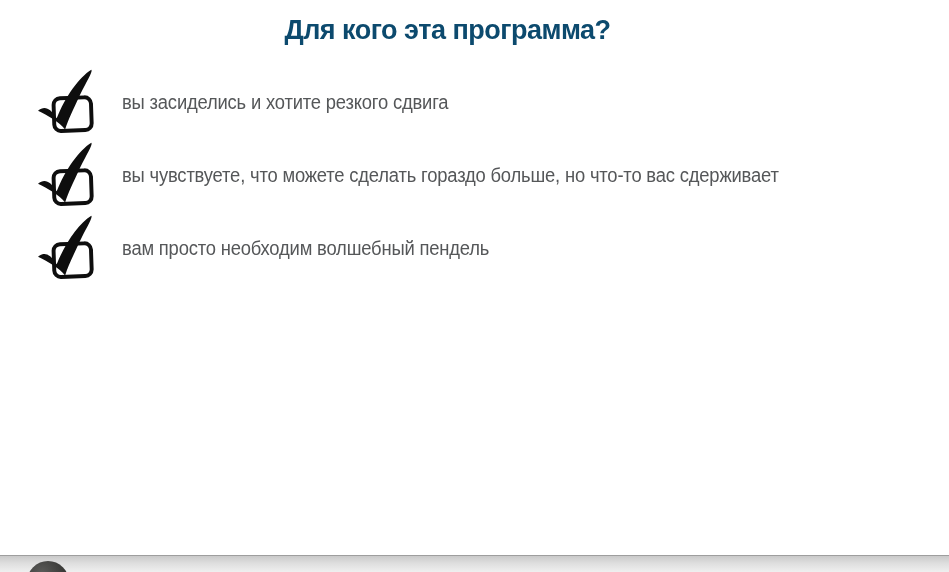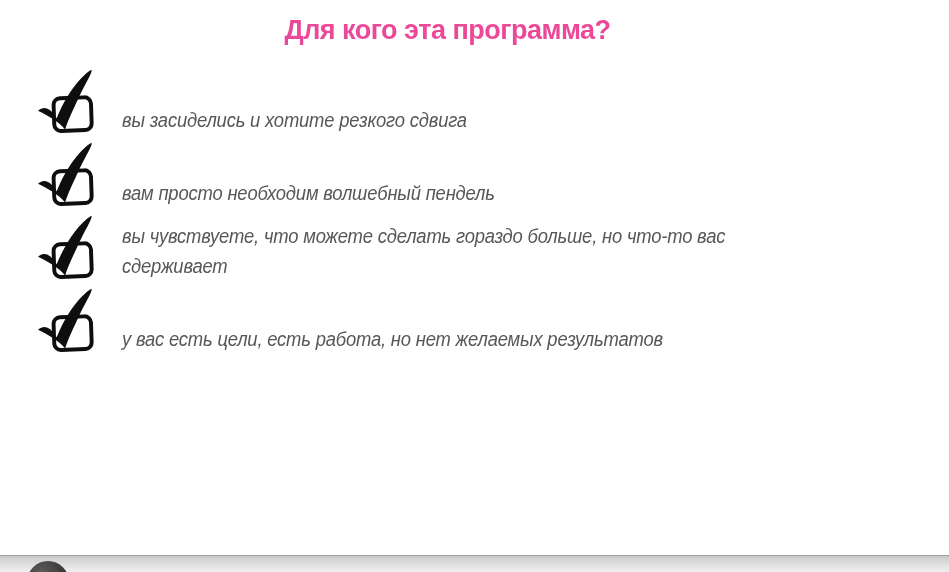--- a/index.html
+++ b/index.html
@@ -18,34 +18,33 @@
   .content {
     width: 895px;
     margin: 0;
   }
   .page-title {
     margin: 14px 0 0 0;
     text-align: center;
     font-size: 27px;
     line-height: 32px;
     font-weight: 700;
-    color: #ec4899;
+    color: #0c4a6e;
     letter-spacing: -0.5px;
   }
   .checklist {
     list-style: none;
     margin: 22px 0 0 0;
     padding: 0 0 0 38px;
   }
   .check-row {
     display: flex;
-    align-items: flex-end;
+    align-items: center;
     margin-bottom: 6px;
     min-height: 67px;
-    font-style: italic;
   }
   .check-row.tall {
     margin-top: 16px;
     min-height: 76px;
   }
   .check-icon {
     flex: 0 0 58px;
     width: 58px;
     height: 67px;
   }
@@ -107,42 +106,33 @@
         <p class="item-text">вы засиделись и хотите резкого сдвига</p>
       </li>
 
       <li class="check-row">
         <span class="check-icon">
           <svg viewBox="0 0 62 70" xmlns="http://www.w3.org/2000/svg">
             <rect x="17" y="31" width="40" height="35" rx="7" fill="none" stroke="#0e0e0e" stroke-width="4.2" transform="rotate(-2 37 48)"></rect>
             <path d="M0,45 C7,39 13,42 20,53 C29,30 44,9 57,1 C59,3 51,15 44,30 C38,43 32,55 29,65 C23,57 10,50 0,45 Z" fill="#0e0e0e"></path>
           </svg>
         </span>
-        <p class="item-text">вам просто необходим волшебный пендель</p>
-      </li>
-
-      <li class="check-row">
-        <span class="check-icon">
-          <svg viewBox="0 0 62 70" xmlns="http://www.w3.org/2000/svg">
-            <rect x="17" y="31" width="40" height="35" rx="7" fill="none" stroke="#0e0e0e" stroke-width="4.2" transform="rotate(-2 37 48)"></rect>
-            <path d="M0,45 C7,39 13,42 20,53 C29,30 44,9 57,1 C59,3 51,15 44,30 C38,43 32,55 29,65 C23,57 10,50 0,45 Z" fill="#0e0e0e"></path>
-          </svg>
-        </span>
         <p class="item-text">вы чувствуете, что можете сделать гораздо больше, но что-то вас сдерживает</p>
       </li>
 
       <li class="check-row">
         <span class="check-icon">
           <svg viewBox="0 0 62 70" xmlns="http://www.w3.org/2000/svg">
             <rect x="17" y="31" width="40" height="35" rx="7" fill="none" stroke="#0e0e0e" stroke-width="4.2" transform="rotate(-2 37 48)"></rect>
             <path d="M0,45 C7,39 13,42 20,53 C29,30 44,9 57,1 C59,3 51,15 44,30 C38,43 32,55 29,65 C23,57 10,50 0,45 Z" fill="#0e0e0e"></path>
           </svg>
         </span>
-        <p class="item-text">у вас есть цели, есть работа, но нет желаемых результатов</p>
+        <p class="item-text">вам просто необходим волшебный пендель</p>
       </li>
+
 
 
 
     </ul>
   </div>
 
   <div class="bottom-bar">
     <button class="widget-circle" aria-label="widget"></button>
   </div>
 </div>

